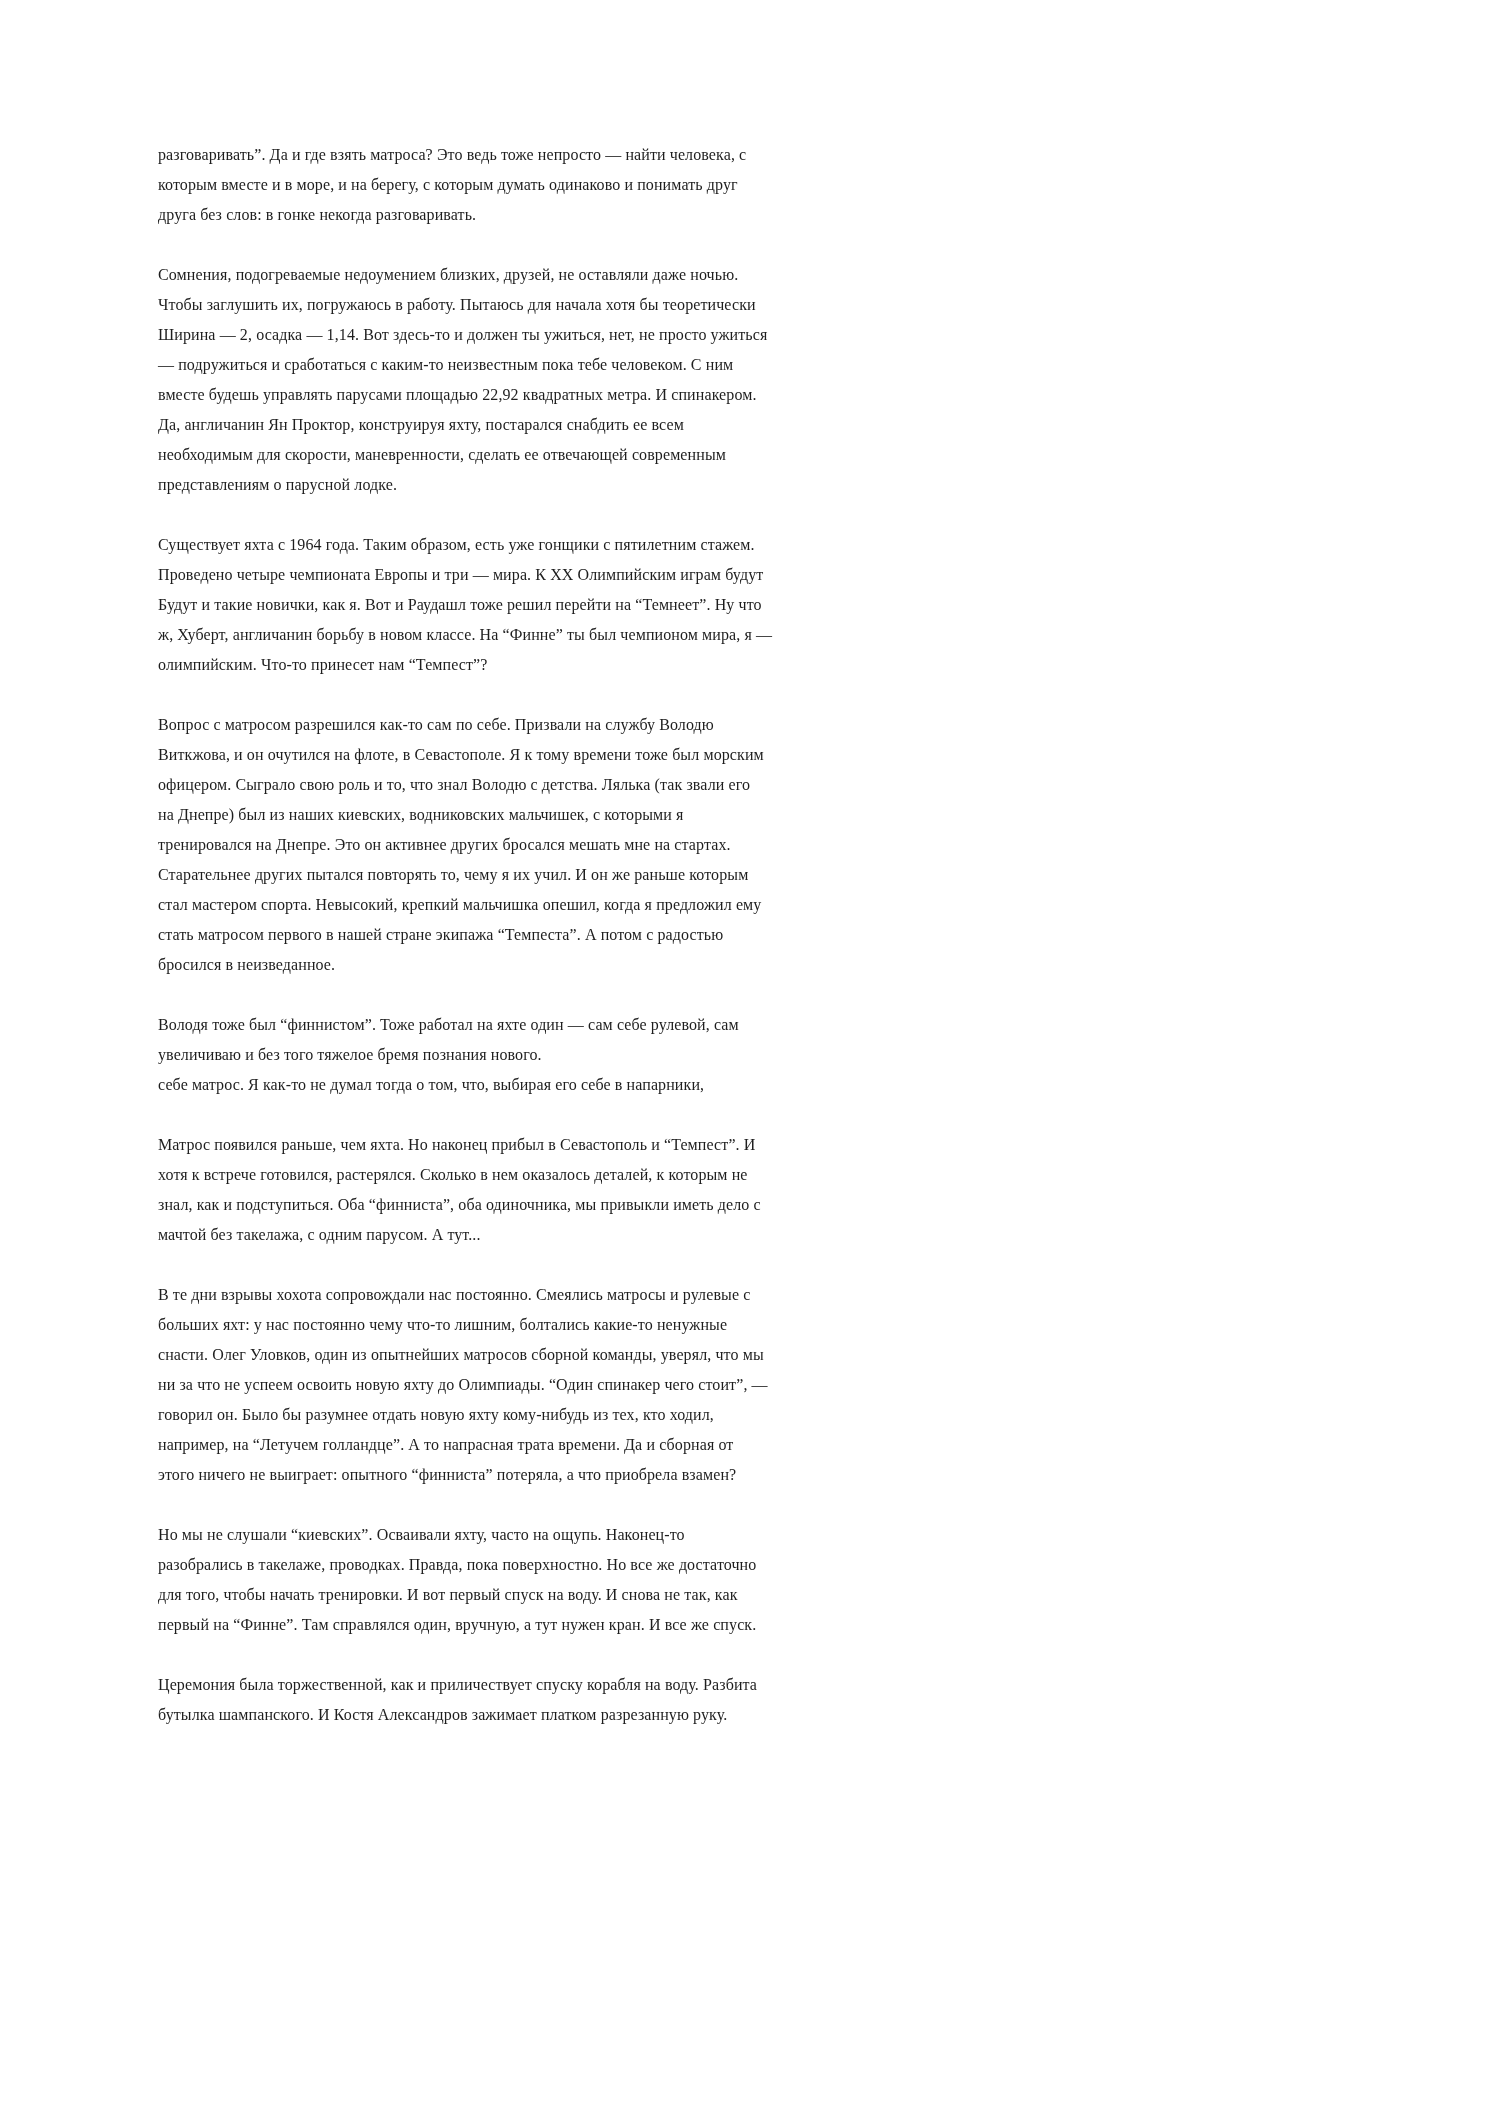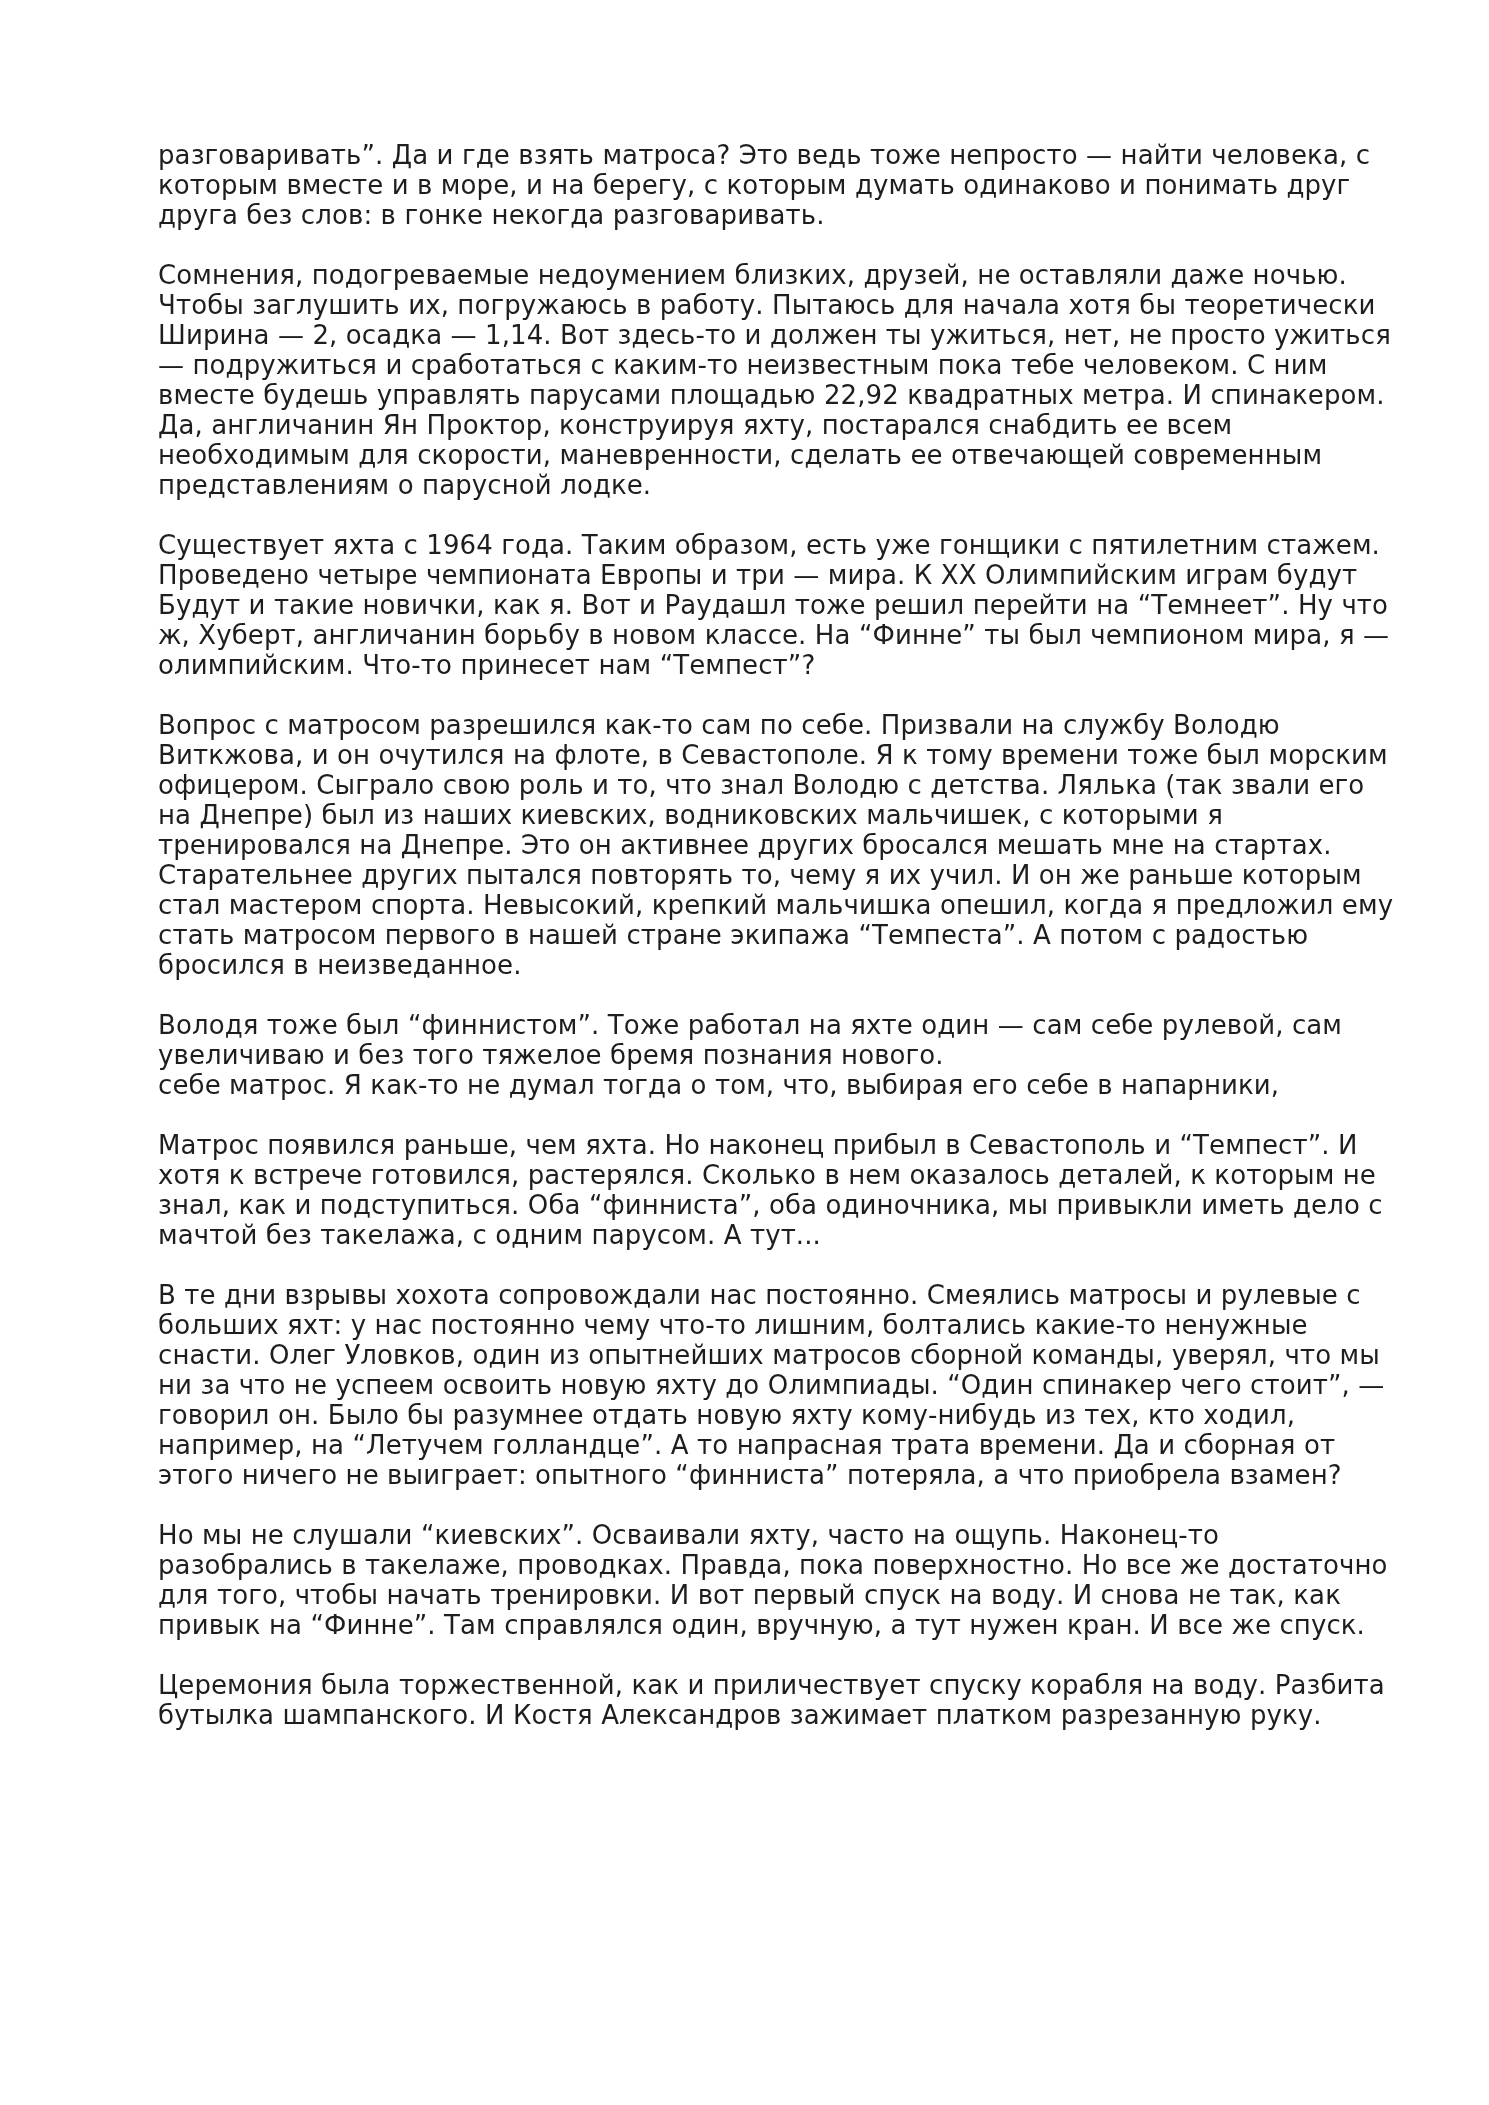--- a/index.html
+++ b/index.html
@@ -12,23 +12,24 @@
     height: 2105px;
     position: relative;
     font-family: "DejaVu Sans", "Liberation Sans", sans-serif;
   }
   .page {
     position: absolute;
     left: 158px;
     top: 140px;
     width: 1260px;
     color: #1e1e1e;
-    font-size: 26px;
+    font-size: 16px;
     line-height: 30px;
     letter-spacing: 0.1px;
+    font-family: Liberation Serif, serif;
   }
   .para {
     margin: 0 0 30px 0;
     padding: 0;
   }
   .line {
     white-space: pre;
     height: 30px;
   }
 </style>
@@ -86,19 +87,19 @@
       <div class="line">снасти. Олег Уловков, один из опытнейших матросов сборной команды, уверял, что мы</div>
       <div class="line">ни за что не успеем освоить новую яхту до Олимпиады. “Один спинакер чего стоит”, —</div>
       <div class="line">говорил он. Было бы разумнее отдать новую яхту кому-нибудь из тех, кто ходил,</div>
       <div class="line">например, на “Летучем голландце”. А то напрасная трата времени. Да и сборная от</div>
       <div class="line">этого ничего не выиграет: опытного “финниста” потеряла, а что приобрела взамен?</div>
     </div>
     <div class="para">
       <div class="line">Но мы не слушали “киевских”. Осваивали яхту, часто на ощупь. Наконец-то</div>
       <div class="line">разобрались в такелаже, проводках. Правда, пока поверхностно. Но все же достаточно</div>
       <div class="line">для того, чтобы начать тренировки. И вот первый спуск на воду. И снова не так, как</div>
-      <div class="line">привык на “Финне”. Там справлялся один, вручную, а тут нужен кран. И все же спуск.</div>
+      <div class="line">первый на “Финне”. Там справлялся один, вручную, а тут нужен кран. И все же спуск.</div>
     </div>
     <div class="para">
       <div class="line">Церемония была торжественной, как и приличествует спуску корабля на воду. Разбита</div>
       <div class="line">бутылка шампанского. И Костя Александров зажимает платком разрезанную руку.</div>
     </div>
   </div>
 
 </body></html>

